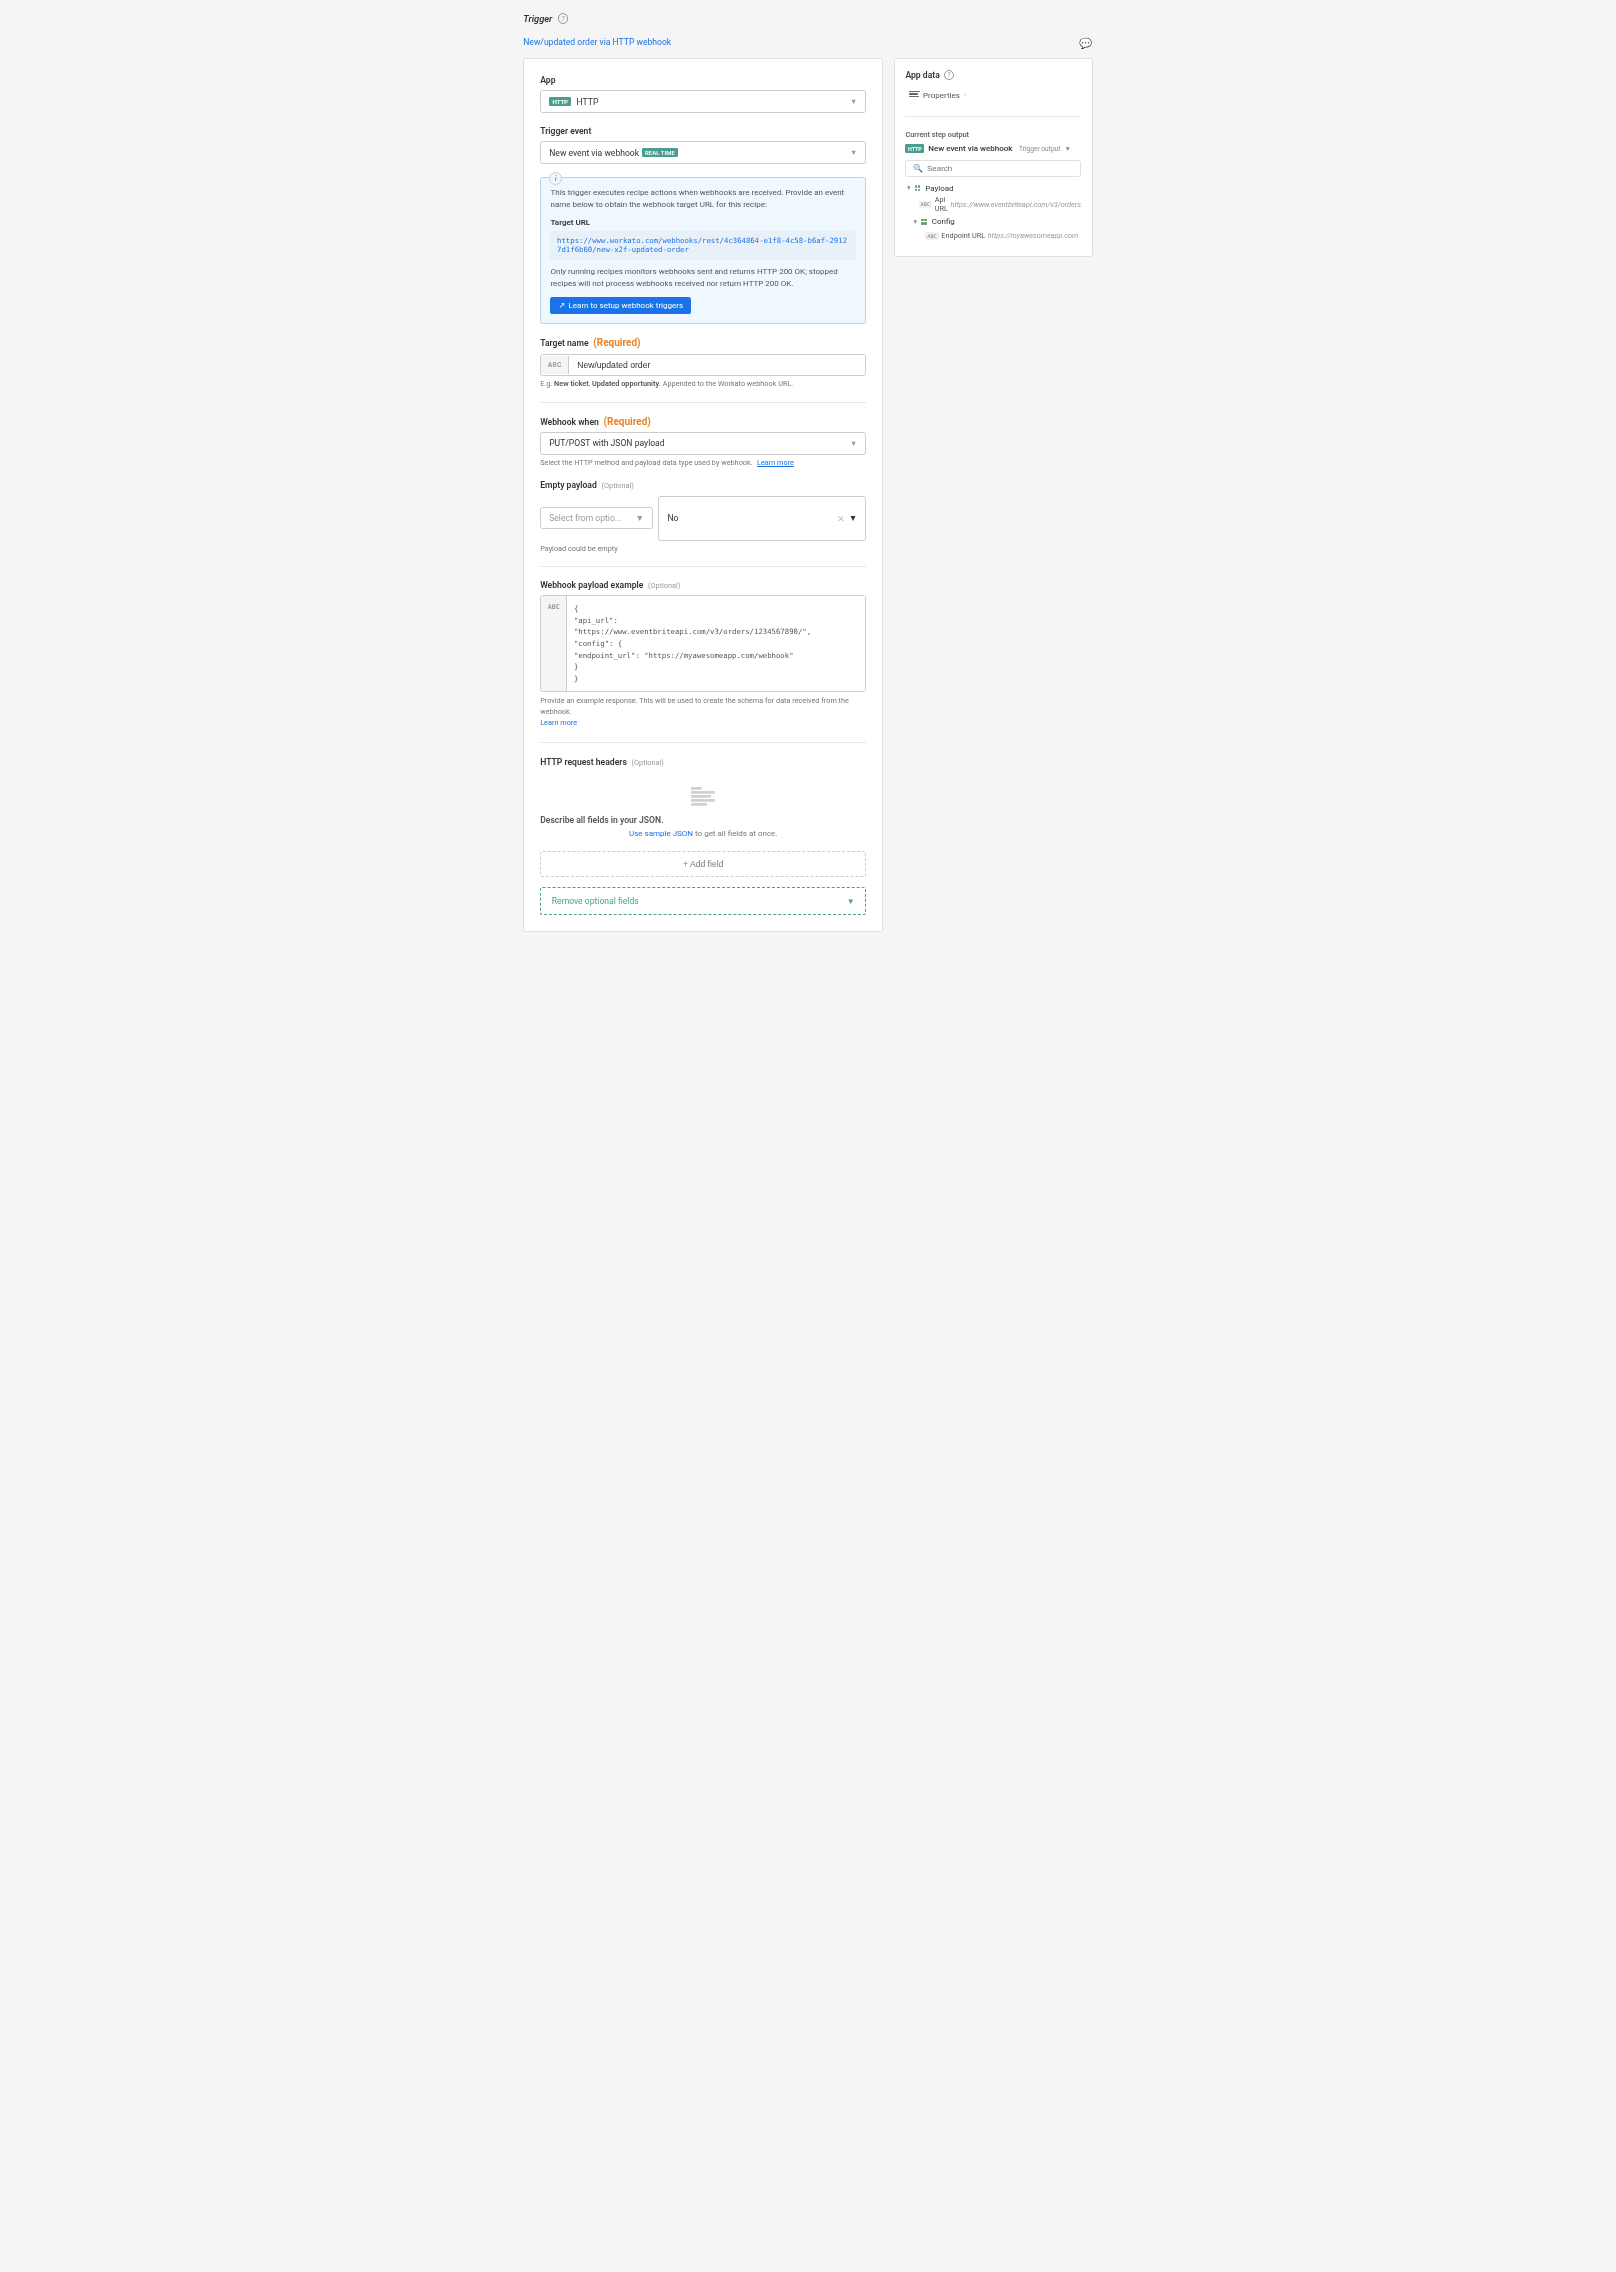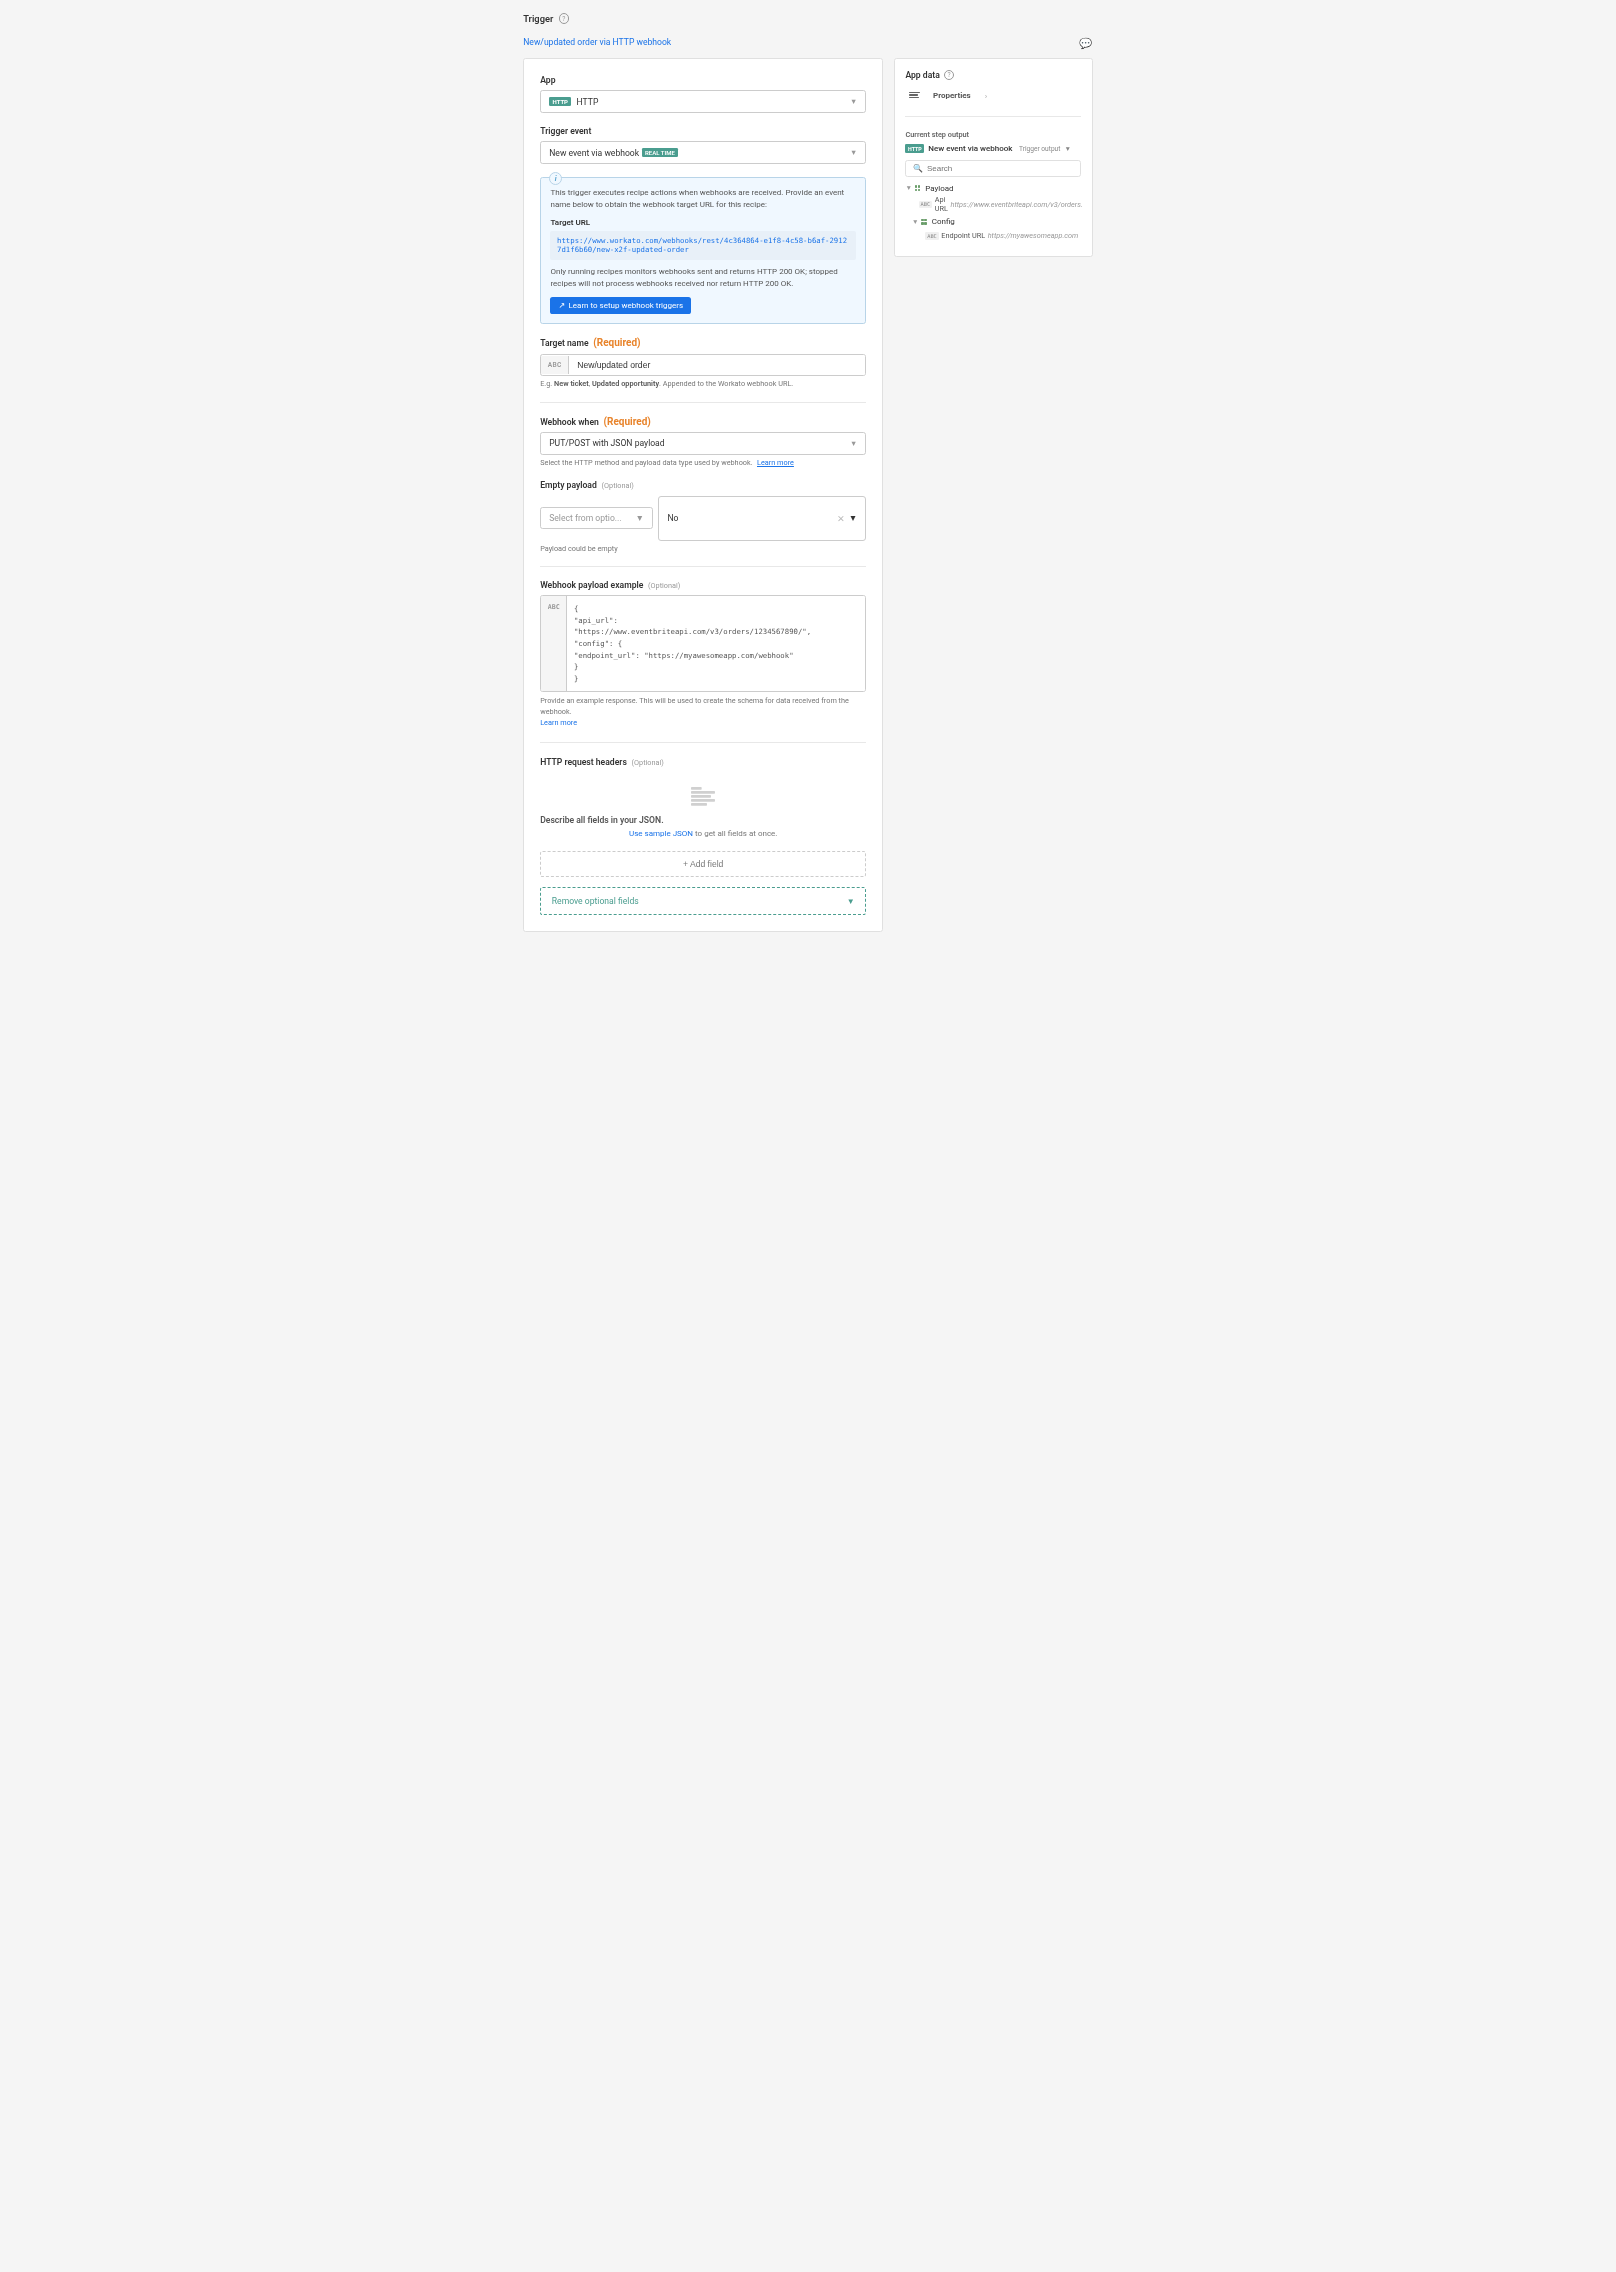--- a/index.html
+++ b/index.html
@@ -12,20 +12,21 @@
     .page-container {
       max-width: 596px;
       margin: 0 auto;
       padding: 13.2px;
     }
     .trigger-header {
       display: flex;
       align-items: center;
       gap: 5.3px;
       margin-bottom: 13.2px;
+      font-style: italic;
     }
     .help-icon {
       width: 10.6px;
       height: 10.6px;
       border-radius: 50%;
       border: 0.7px solid #999;
       display: inline-flex;
       align-items: center;
       justify-content: center;
       font-size: 6.6px;
@@ -334,28 +335,27 @@
       gap: 4px;
       margin-bottom: 8px;
     }
     .app-data-title {
       font-size: 8.6px;
       font-weight: 600;
       color: #333;
     }
     .properties-link {
       display: flex;
-      align-items: flex-end;
-      gap: 13px;
+      align-items: flex-start;
+      gap: 3px;
       color: #555;
       font-size: 8px;
       cursor: pointer;
       padding: 2.6px 4px;
       border-radius: 2px;
-      font-weight: bold;
     }
     .list-icon {
       width: 10.6px;
       height: 8px;
       display: inline-flex;
       flex-direction: column;
       gap: 1.3px;
     }
     .list-icon span {
       display: block;

